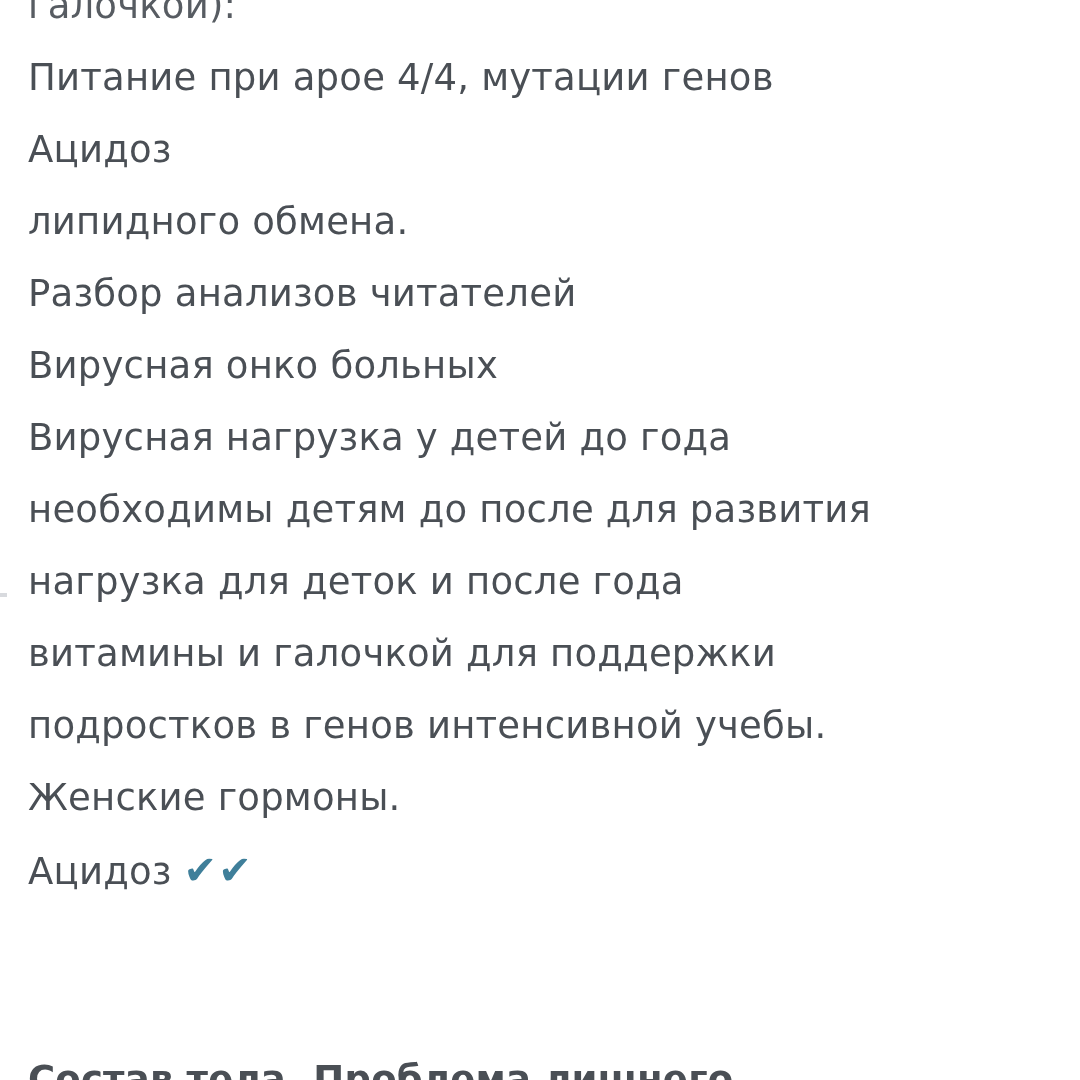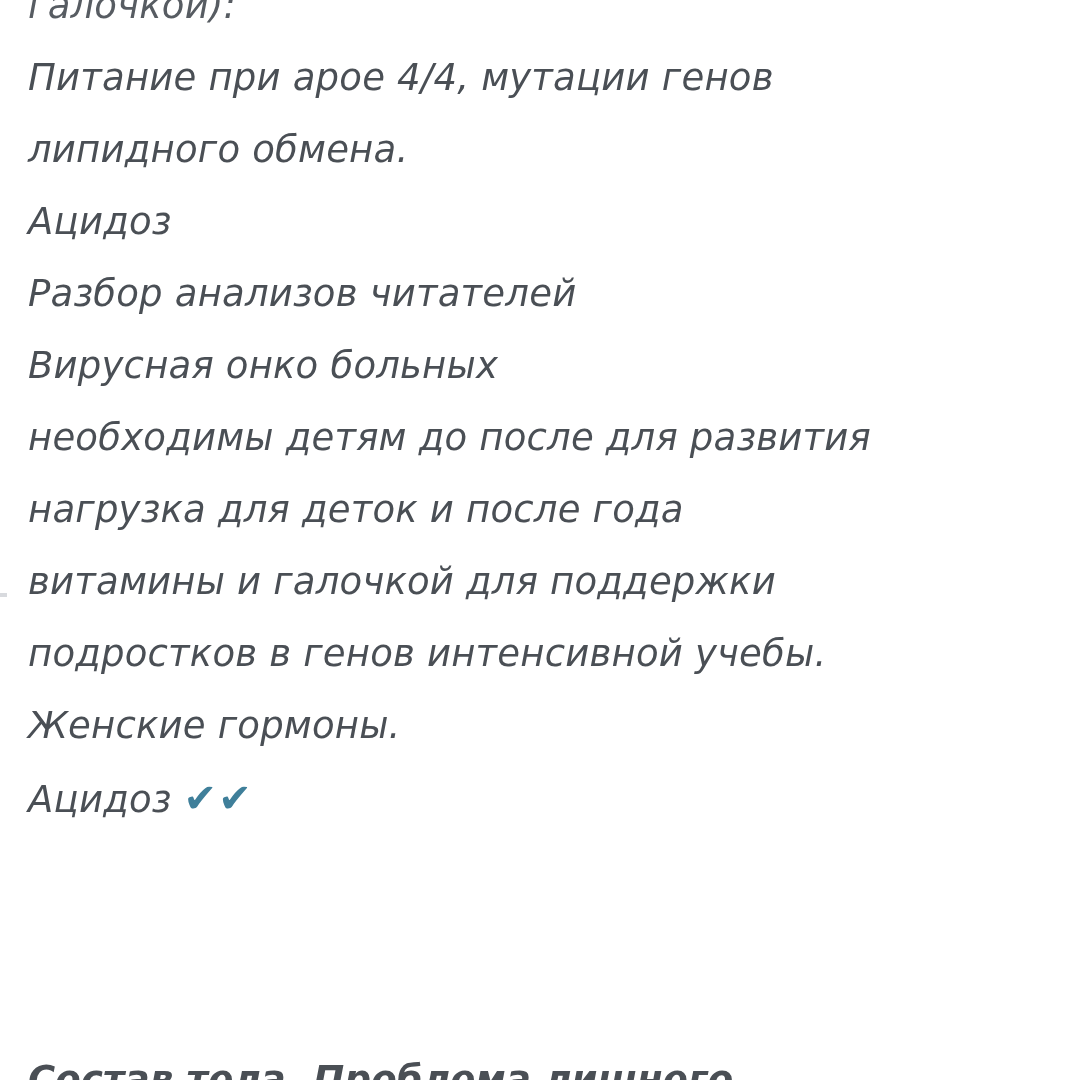--- a/index.html
+++ b/index.html
@@ -7,21 +7,20 @@
     padding: 0;
     background: #ffffff;
   }
   #page {
     position: relative;
     width: 1080px;
     height: 1080px;
     background: #ffffff;
     overflow: hidden;
     font-family: "DejaVu Sans", "Liberation Sans", sans-serif;
-    font-style: italic;
   }
   .text-block {
     position: absolute;
     left: 28px;
     top: -30px;
     width: 1000px;
   }
   .line {
     color: #4a4f55;
     font-size: 37px;
@@ -65,24 +64,25 @@
 </head>
 <body>
 
 <div id="page">
 
   <div class="edge-speck"></div>
 
   <div class="text-block">
     <div class="line clipped-top">галочкой):</div>
     <div class="line">Питание при арое 4/4, мутации генов</div>
+    <div class="line">Ацидоз</div>
     <div class="line">липидного обмена.</div>
-    <div class="line">Ацидоз</div>
     <div class="line">Разбор анализов читателей</div>
     <div class="line">Вирусная онко больных</div>
+    <div class="line">Вирусная нагрузка у детей до года</div>
     <div class="line">необходимы детям до после для развития</div>
     <div class="line">нагрузка для деток и после года</div>
     <div class="line">витамины и галочкой для  поддержки</div>
     <div class="line">подростков в генов интенсивной учебы.</div>
     <div class="line">Женские гормоны.</div>
     <div class="line"><span>Ацидоз </span><span class="check">✔✔</span></div>
   </div>
 
   <div class="partial-bottom">
     <div class="line">Состав тела, Проблема лишнего</div>

